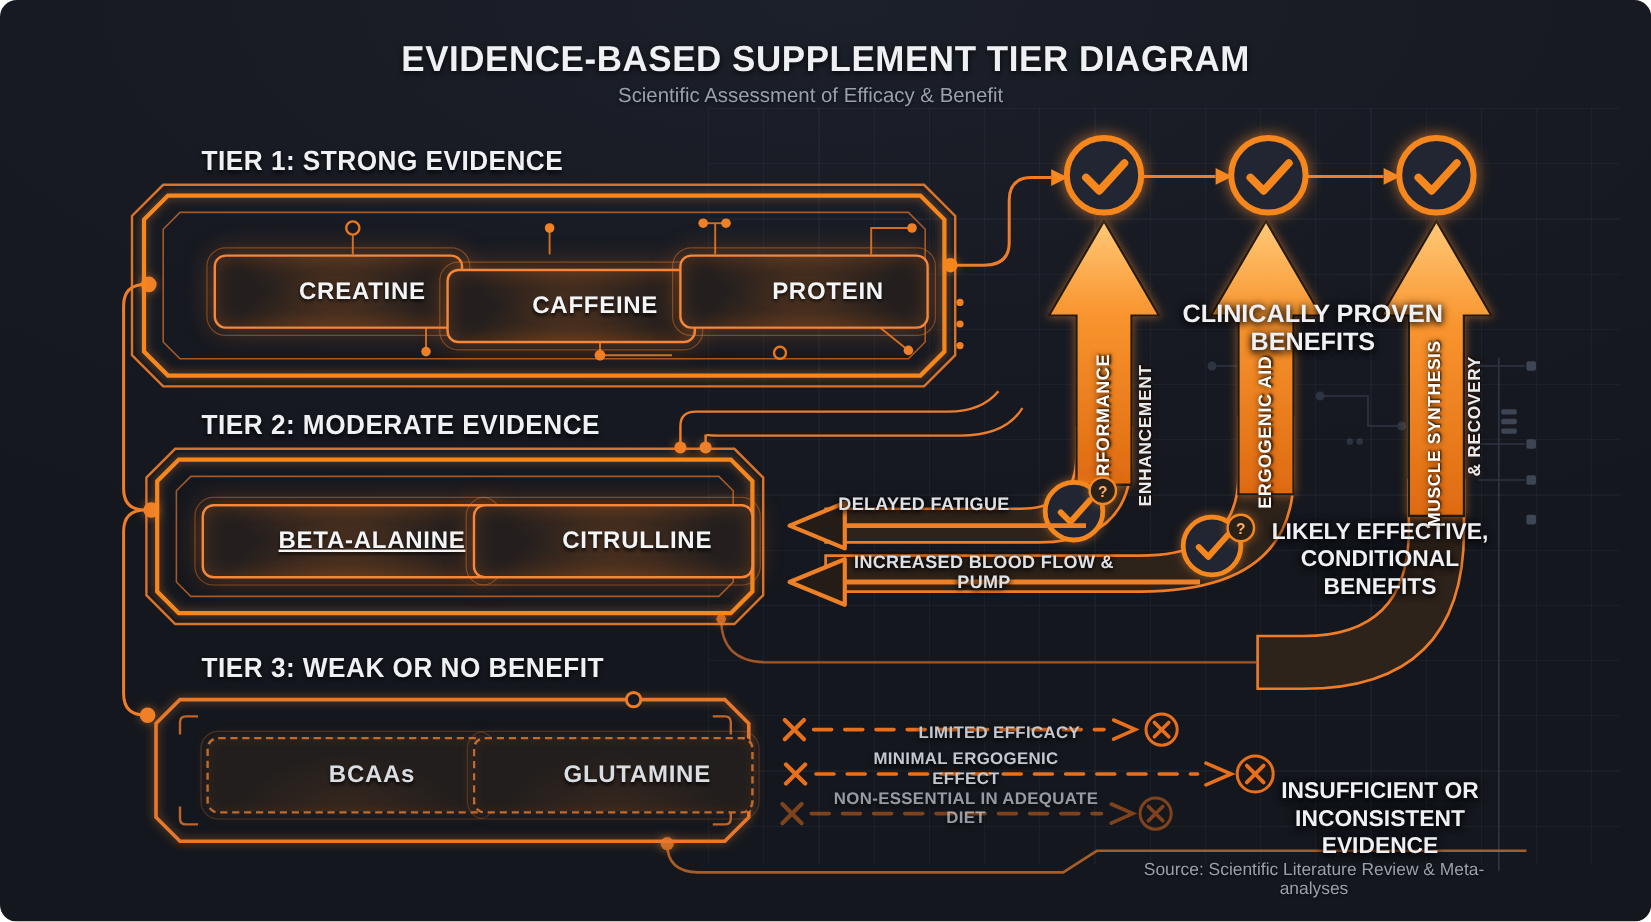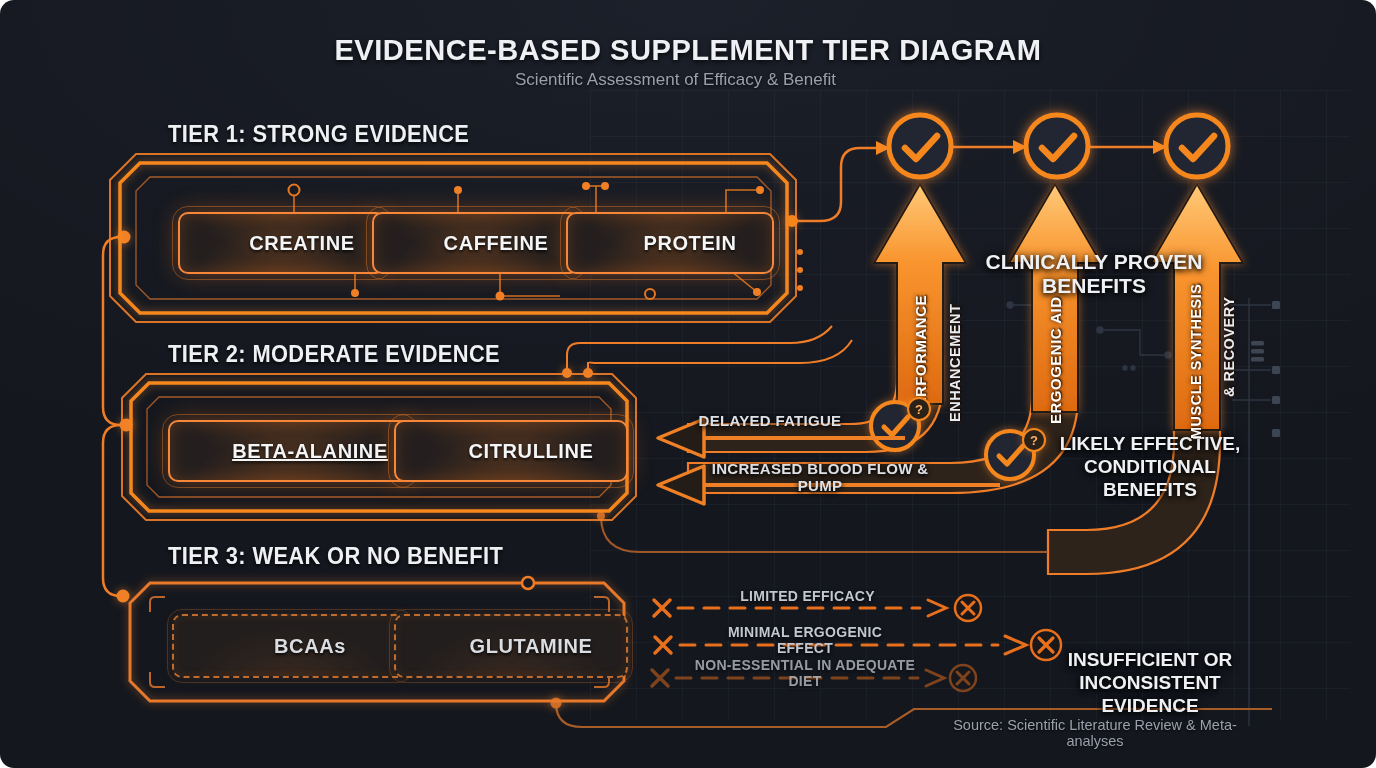--- a/index.html
+++ b/index.html
@@ -252,21 +252,21 @@
   </svg>
 
   <div class="txt title">EVIDENCE-BASED SUPPLEMENT TIER DIAGRAM</div>
   <div class="txt subtitle">Scientific Assessment of Efficacy &amp; Benefit</div>
 
   <div class="txt tier-h" style="left:168px;top:121px;">TIER 1: STRONG EVIDENCE</div>
   <div class="txt tier-h" style="left:168px;top:341px;">TIER 2: MODERATE EVIDENCE</div>
   <div class="txt tier-h" style="left:168px;top:543px;">TIER 3: WEAK OR NO BENEFIT</div>
 
   <div class="item" style="left:178px;top:212px;width:164px;height:58px;">CREATINE</div>
-  <div class="item" style="left:372px;top:212px;width:164px;height:58px;">CAFFEINE</div>
+  <div class="item" style="left:372px;top:224px;width:164px;height:58px;">CAFFEINE</div>
   <div class="item" style="left:566px;top:212px;width:164px;height:58px;">PROTEIN</div>
 
   <div class="item" style="left:168px;top:420px;width:200px;height:58px;text-decoration:underline;">BETA-ALANINE</div>
   <div class="item" style="left:394px;top:420px;width:190px;height:58px;">CITRULLINE</div>
 
   <div class="item t3" style="left:172px;top:614px;width:192px;height:60px;">BCAAs</div>
   <div class="item t3" style="left:394px;top:614px;width:190px;height:60px;">GLUTAMINE</div>
 
   <div class="txt white-big" style="left:938px;top:250px;width:312px;font-size:21px;">CLINICALLY PROVEN BENEFITS</div>
 
@@ -276,21 +276,21 @@
   </div>
 
   <div class="txt white-big" style="left:1036px;top:617px;width:228px;font-size:19px;line-height:23px;margin-top:31px;">
     <span>INSUFFICIENT OR</span><br>
     <span>INCONSISTENT EVIDENCE</span>
   </div>
 
   <div class="txt blabel" style="left:695px;top:412px;width:150px;">DELAYED FATIGUE</div>
   <div class="txt blabel" style="left:700px;top:460px;width:240px;">INCREASED BLOOD FLOW &amp; PUMP</div>
 
-  <div class="txt rlabel" style="left:715px;top:588px;width:185px;">LIMITED EFFICACY</div>
+  <div class="txt rlabel" style="left:715px;top:602px;width:185px;text-align:right;">LIMITED EFFICACY</div>
   <div class="txt rlabel" style="left:700px;top:624px;width:210px;">MINIMAL ERGOGENIC EFFECT</div>
   <div class="txt rlabel" style="left:685px;top:657px;width:240px;opacity:.75;">NON-ESSENTIAL IN ADEQUATE DIET</div>
 
   <div class="txt vlabel" style="left:908px;top:272px;width:24px;height:168px;">PERFORMANCE</div>
   <div class="txt vlabel" style="left:944px;top:278px;width:22px;height:170px;font-size:14.5px;color:#e9ecf0;">ENHANCEMENT</div>
   <div class="txt vlabel" style="left:1043px;top:280px;width:24px;height:160px;">ERGOGENIC AID</div>
   <div class="txt vlabel" style="left:1184px;top:276px;width:24px;height:170px;font-size:14.5px;">MUSCLE SYNTHESIS</div>
   <div class="txt vlabel" style="left:1218px;top:282px;width:22px;height:130px;font-size:14.5px;color:#e9ecf0;">&amp; RECOVERY</div>
 
   <div class="qbadge" style="left:907px;top:397px;">?</div>

